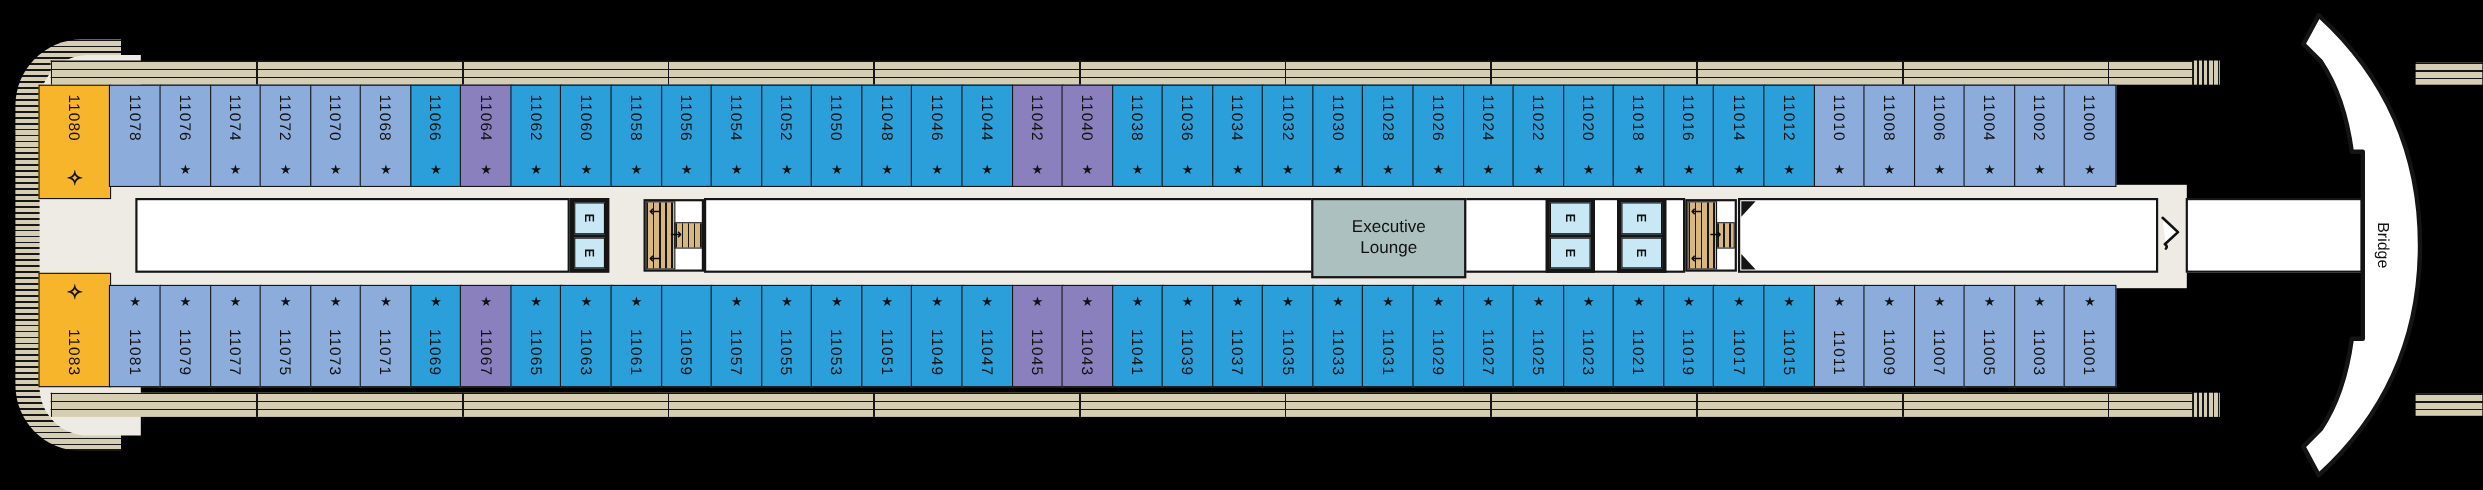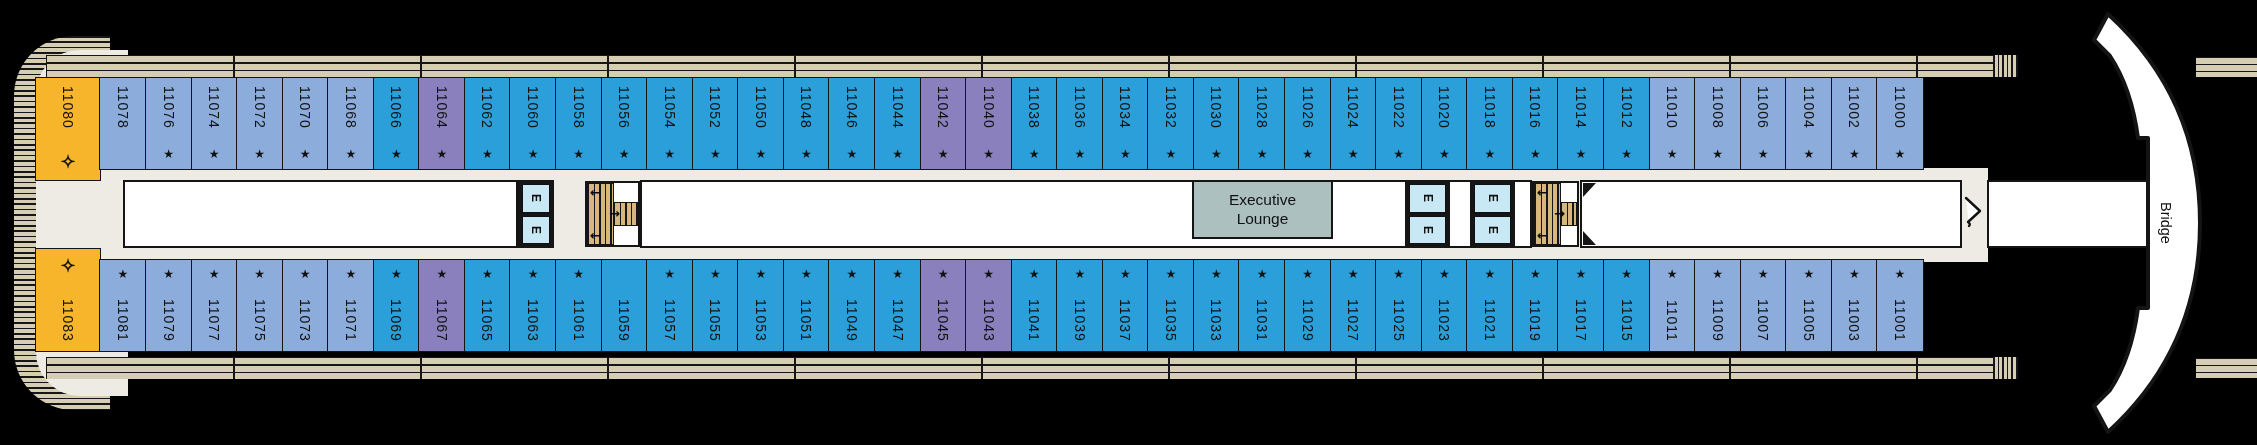--- a/index.html
+++ b/index.html
@@ -46,21 +46,21 @@
   .cabin.b  { background:#2b9fd9; }
   .cabin.lb { background:#8caddc; }
   .cabin.p  { background:#8a80bd; }
   .cabin.g  { background:#f7b52c; flex:0 0 66px; width:66px; height:104px; }
   .row-bottom .cabin.g { margin-top:-11px; }
   .num { writing-mode:vertical-rl; font-size:14px; letter-spacing:1px; color:#111; }
   .sym { font-size:12px; color:#111; line-height:1; }
   .cabin.g .sym { font-size:18px; font-weight:700; }
 
   
-  .lounge { left:1192px; top:180px; width:141px; height:59px; background:#acc0bf;
+  .lounge { left:1192px; top:180px; width:141px; height:73px; background:#acc0bf;
     border:2px solid #151515; display:flex; align-items:center; justify-content:center;
     text-align:center; font-size:15.5px; line-height:1.2; color:#111; padding:2px 14px; }
 
   
   .elev { top:180px; height:68px; background:#151515; display:flex; flex-direction:column;
     gap:3px; padding:4px; }
   .elev.narrow { left:518px; width:36px; }
   .elev.e2 { left:1405px; width:45px; }
   .elev.e3 { left:1470px; width:45px; }
   .ebox { flex:1; background:#c9e8f5; border:1px solid #111; display:flex;

